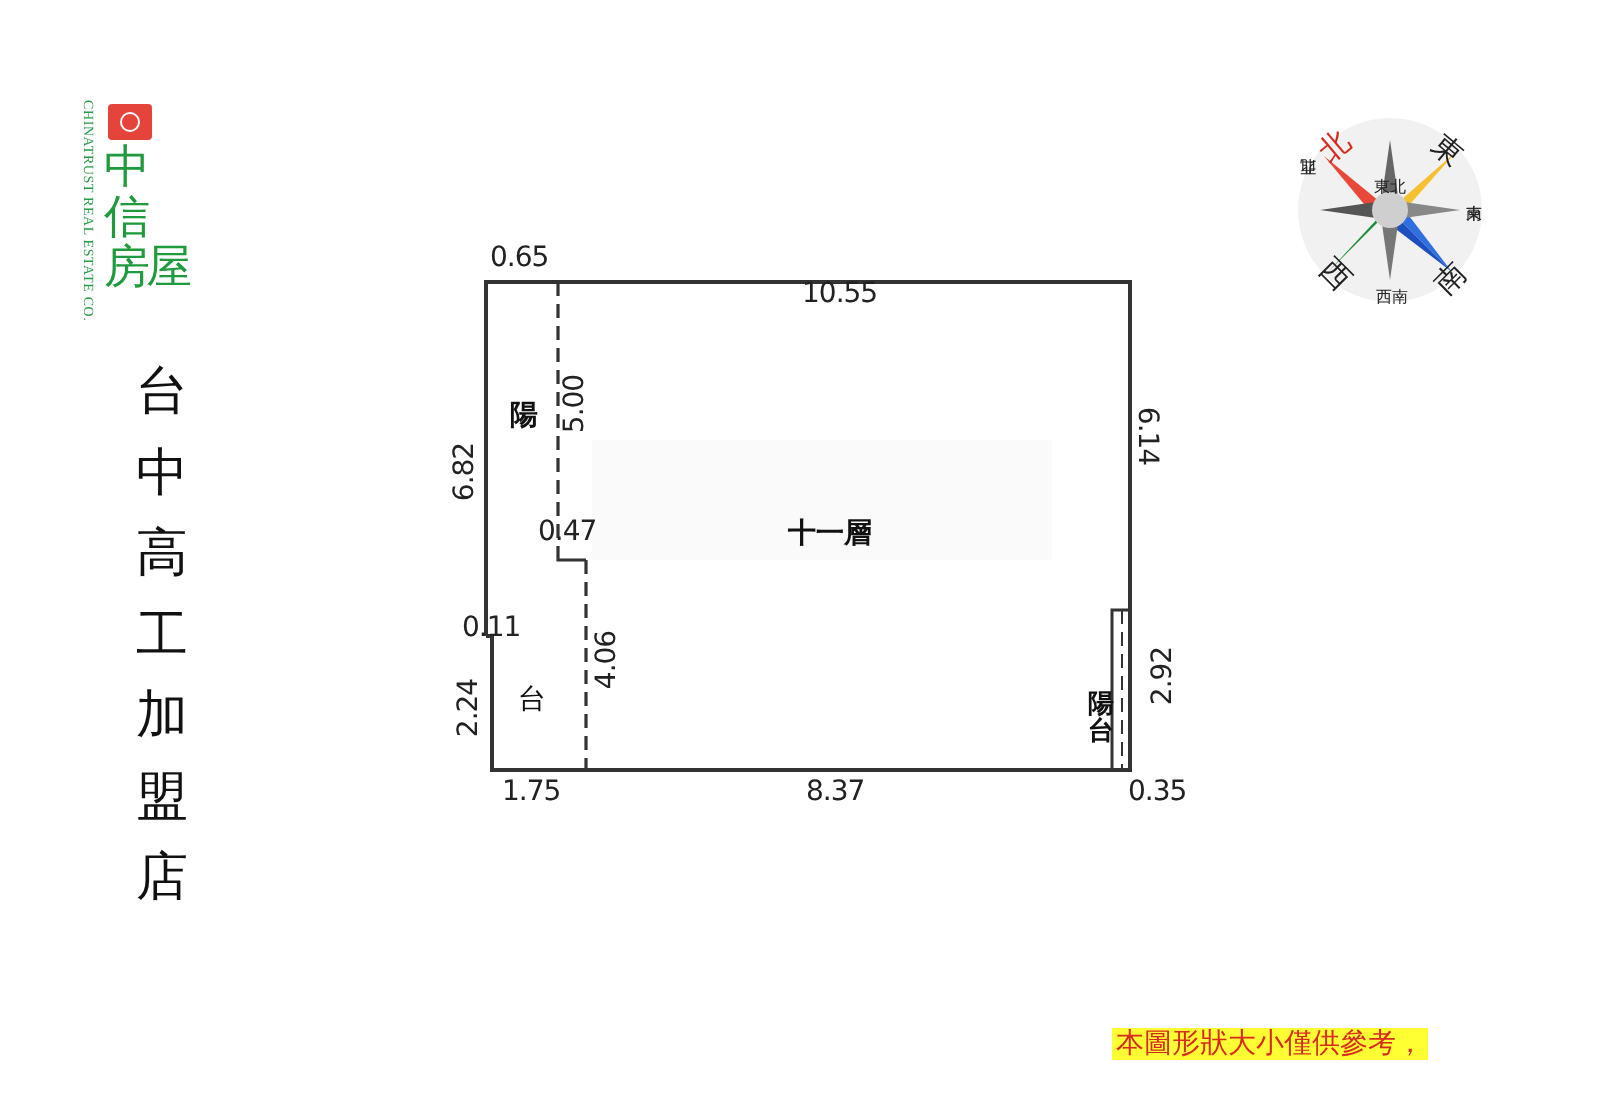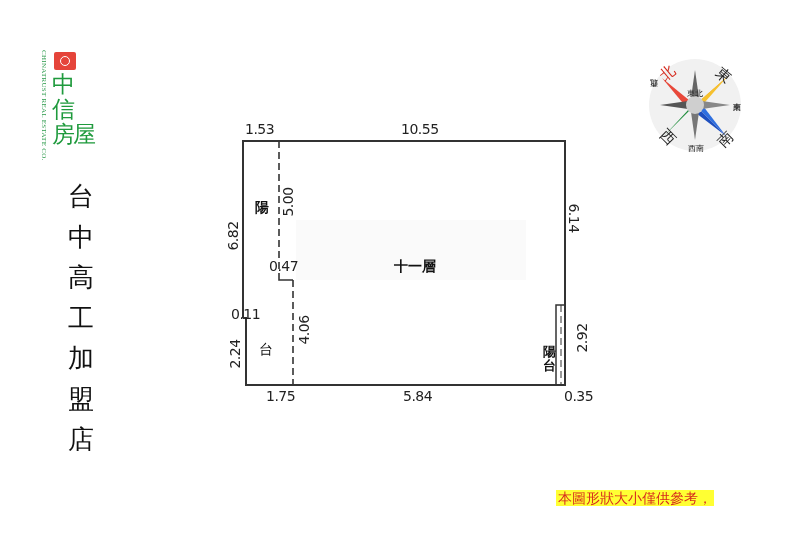--- a/index.html
+++ b/index.html
@@ -18,21 +18,21 @@
   .dim { position: absolute; font-family: "DejaVu Sans", sans-serif; font-size: 14px; color: #222; letter-spacing: -0.5px; }
   .dim.v { transform: rotate(-90deg); transform-origin: center; }
   .dim.vr { transform: rotate(90deg); transform-origin: center; }
   .room { position: absolute; font-family: "DejaVu Serif", serif; font-size: 14px; color: #111; font-weight: bold; }
 
   .compass { position: absolute; left: 640px; top: 50px; width: 110px; height: 110px; }
   .compass .lbl { position: absolute; font-family: "DejaVu Serif", serif; font-size: 8px; color: #222; }
   .compass .big { font-size: 15px; }
 
   .note { position: absolute; left: 556px; top: 488px; font-family: "DejaVu Serif", serif; font-size: 14px; color: #d62a1e; line-height: 21px; }
-  .note .line { display: block; }
+  .note .line { display: block; margin-top: 24px; }
   .note .line span { background: #ffff33; padding: 0 2px; }
   .note .line2 { padding-left: 10px; }
 </style>
 </head>
 <body>
 
 <div class="logo">
   <div class="logo-side">CHINATRUST REAL ESTATE CO.</div>
   <div class="logo-badge"></div>
   <div class="logo-chars">
@@ -61,32 +61,32 @@
   </g>
   <g stroke="#333" stroke-width="1.6" fill="none" stroke-dasharray="7,4">
     <line x1="279" y1="141" x2="279" y2="273"></line>
     <line x1="293" y1="280" x2="293" y2="385"></line>
     <line x1="561" y1="305" x2="561" y2="385" stroke-width="1"></line>
   </g>
   <polyline points="279,273 279,280 293,280" stroke="#333" stroke-width="1.6" fill="none"></polyline>
   <rect x="296" y="220" width="230" height="60" fill="#f6f6f6" opacity="0.6"></rect>
 </svg>
 
-<div class="dim" style="left:245px; top:121px;">1.53</div>
-<div class="dim" style="left:401px; top:121px;">10.55</div>
+<div class="dim" style="left:245px; top:121px;">0.65</div>
+<div class="dim" style="left:401px; top:139px;">10.55</div>
 <div class="dim v" style="left:218px; top:228px;">6.82</div>
 <div class="dim v" style="left:273px; top:194px;">5.00</div>
 <div class="dim" style="left:269px; top:258px;">0.47</div>
 <div class="dim" style="left:231px; top:306px;">0.11</div>
 <div class="dim v" style="left:220px; top:346px;">2.24</div>
 <div class="dim v" style="left:289px; top:322px;">4.06</div>
 <div class="dim vr" style="left:559px; top:210px;">6.14</div>
 <div class="dim v" style="left:567px; top:330px;">2.92</div>
-<div class="dim" style="left:266px; top:388px;">1.75</div>
-<div class="dim" style="left:403px; top:388px;">5.84</div>
+<div class="dim" style="left:251px; top:388px;">1.75</div>
+<div class="dim" style="left:403px; top:388px;">8.37</div>
 <div class="dim" style="left:544px; top:388px;margin-left:20px;">0.35</div>
 
 <div class="room" style="left:255px; top:199px;">陽</div>
 <div class="room" style="left:259px; top:341px; font-weight:normal;">台</div>
 <div class="room" style="left:394px; top:258px;">十一層</div>
 <div class="room" style="left:540px; top:335px; writing-mode: vertical-rl; font-size:13px; letter-spacing:12px;">陽台</div>
 
 <div class="compass">
   <svg width="110" height="110">
     <circle cx="55" cy="55" r="46" fill="#f1f1f1"></circle>

